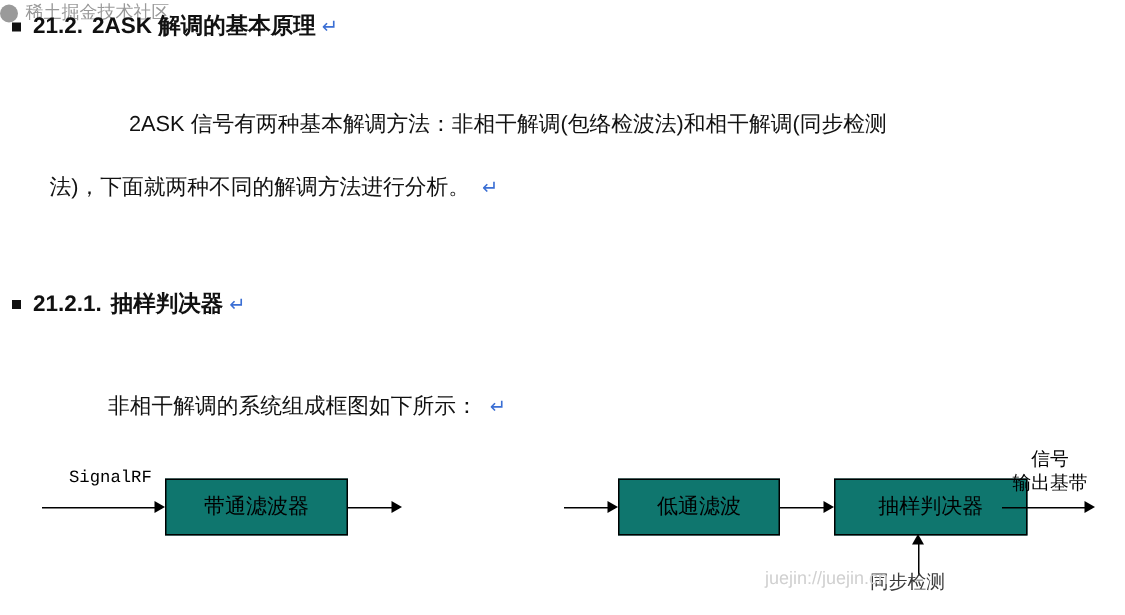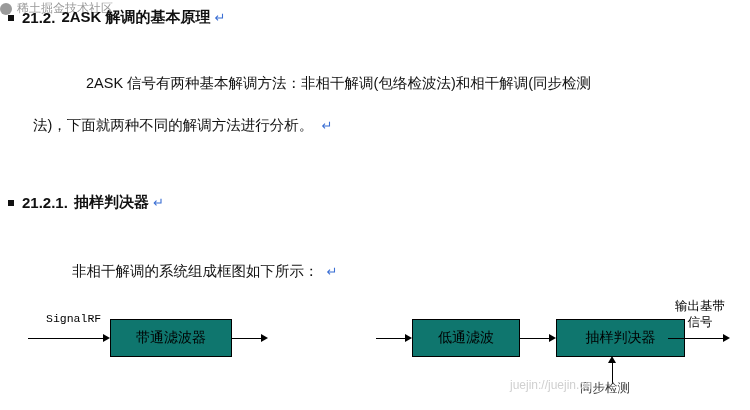--- a/index.html
+++ b/index.html
@@ -214,22 +214,22 @@
     <div class="arrow" style="left:549px; top:44px;"></div>
 
     <div class="box" style="left:556px; top:29px; width:129px;">
       <span>抽样判决器</span>
     </div>
 
     <div class="line" style="left:668px; top:48px; width:60px;"></div>
     <div class="arrow" style="left:723px; top:44px;"></div>
 
     <div class="out-label" style="left:660px; top:8px; width:80px;">
+      <div>信号</div>
       <div>输出基带</div>
-      <div>信号</div>
     </div>
 
     <div class="vline" style="left:612px; top:72px; height:22px;"></div>
     <div class="arrow-up" style="left:608px; top:66px;"></div>
     <div class="dashed-label" style="left:580px; top:90px;">同步检测</div>
   </div>
 
   <div class="watermark wm1">juejin://juejin.cn</div>
   <div class="wm2">
     <span class="wm-logo"></span>

